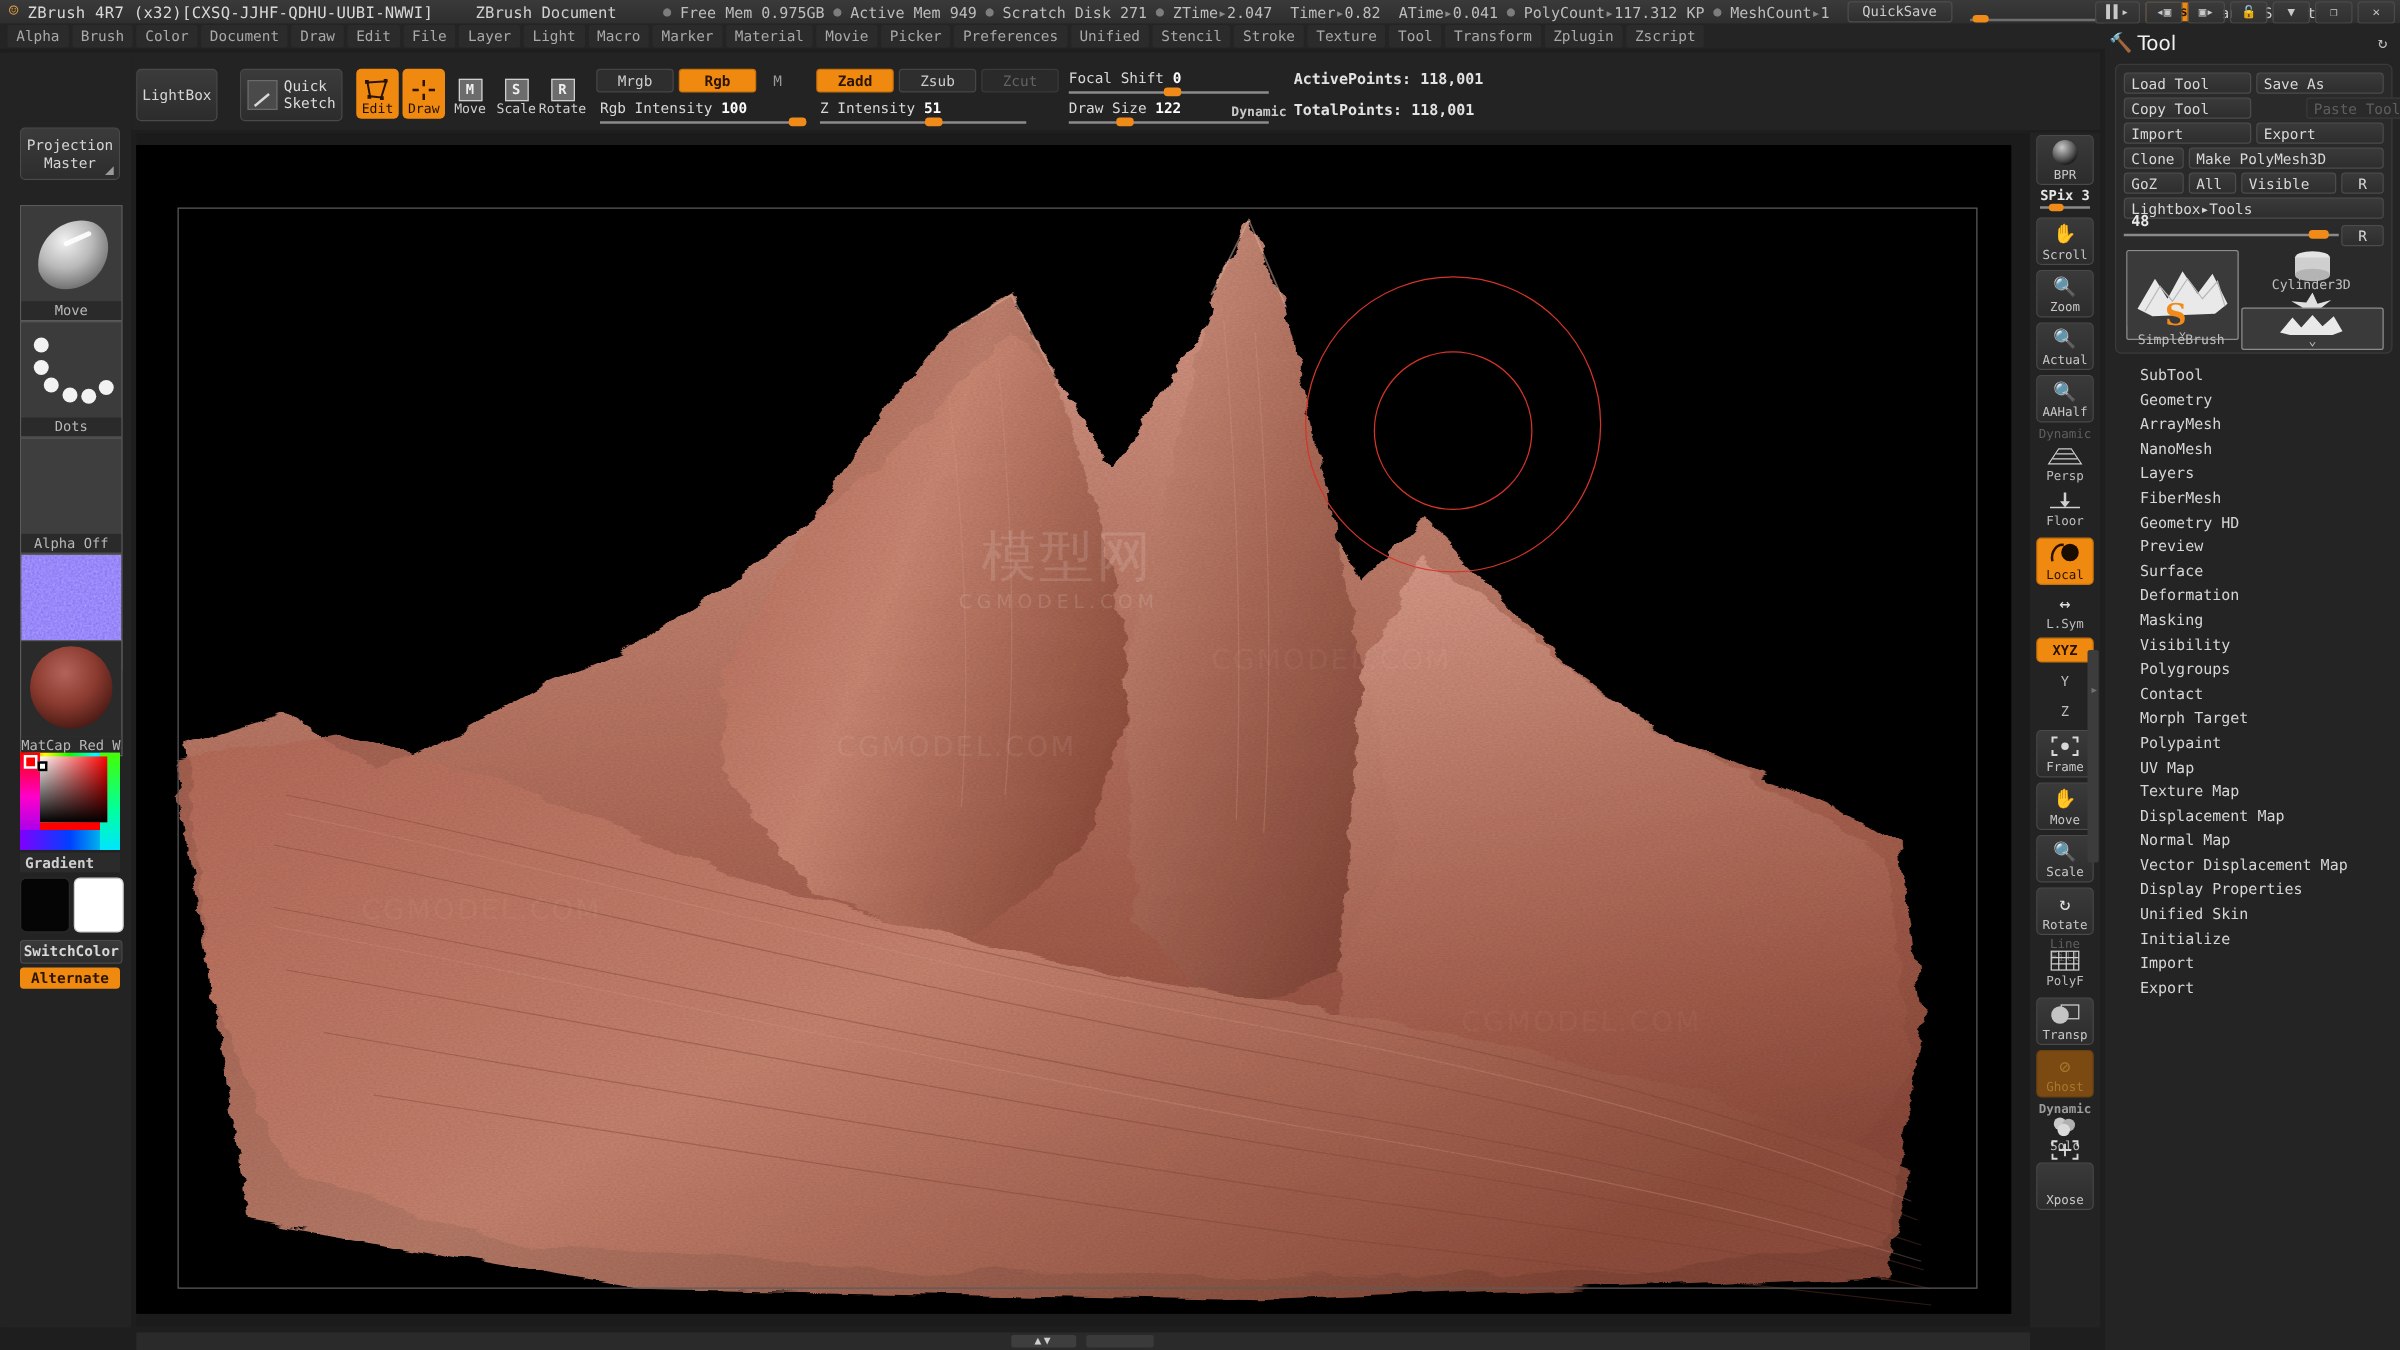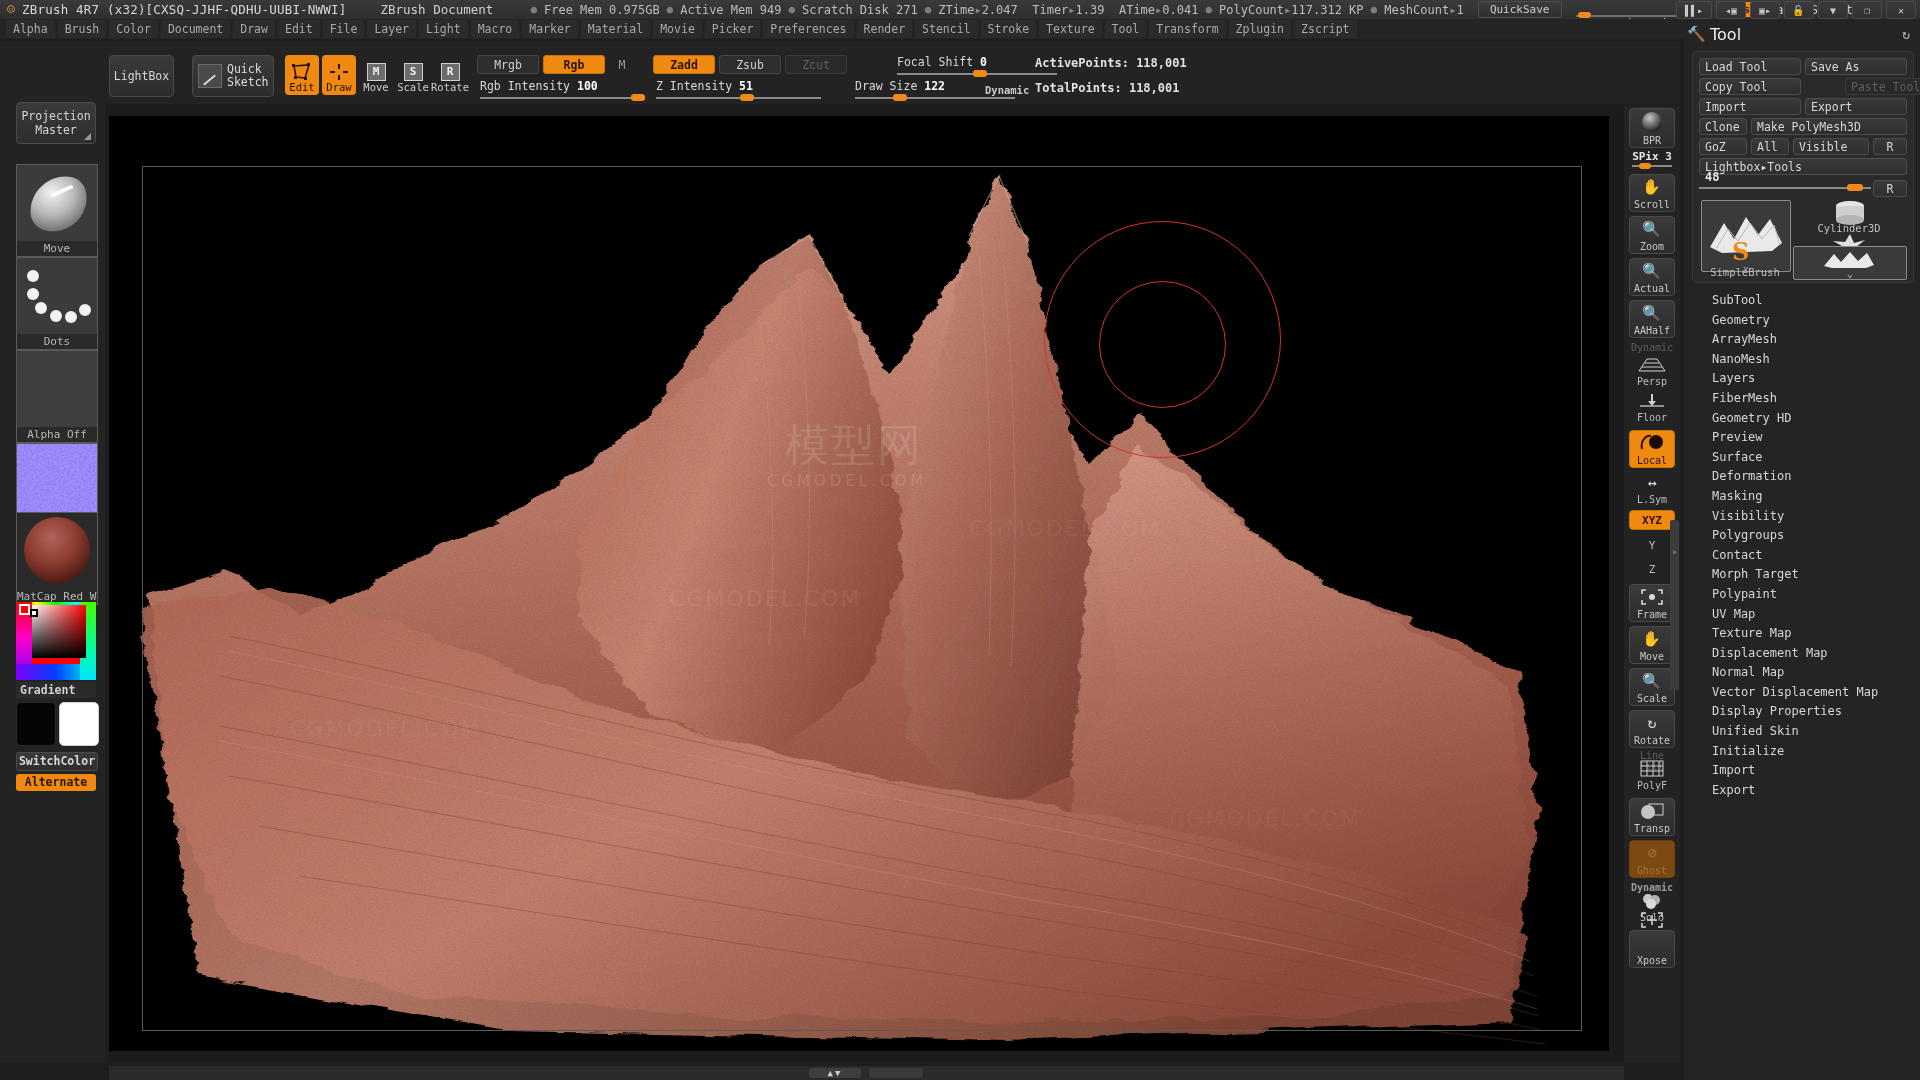--- a/index.html
+++ b/index.html
@@ -163,21 +163,21 @@
       <span class="dot">●</span>
       <span>Active Mem</span>&nbsp;
       <span>949</span>
       <span class="dot">●</span>
       <span>Scratch Disk</span>&nbsp;
       <span>271</span>
       <span class="dot">●</span>
       <span>ZTime</span><span class="arw">▸</span>
       <span>2.047</span>&nbsp;&nbsp;
       <span>Timer</span><span class="arw">▸</span>
-      <span>1.39</span>&nbsp;&nbsp;
+      <span>0.82</span>&nbsp;&nbsp;
       <span>ATime</span><span class="arw">▸</span>
       <span>0.041</span>
       <span class="dot">●</span>
       <span>PolyCount</span><span class="arw">▸</span>
       <span>117.312 KP</span>
       <span class="dot">●</span>
       <span>MeshCount</span><span class="arw">▸</span>
       <span>1</span>
     </div>
 
@@ -213,21 +213,21 @@
     <div class="menuitem">Edit</div>
     <div class="menuitem">File</div>
     <div class="menuitem">Layer</div>
     <div class="menuitem">Light</div>
     <div class="menuitem">Macro</div>
     <div class="menuitem">Marker</div>
     <div class="menuitem">Material</div>
     <div class="menuitem">Movie</div>
     <div class="menuitem">Picker</div>
     <div class="menuitem">Preferences</div>
-    <div class="menuitem">Render</div>
+    <div class="menuitem">Unified</div>
     <div class="menuitem">Stencil</div>
     <div class="menuitem">Stroke</div>
     <div class="menuitem">Texture</div>
     <div class="menuitem">Tool</div>
     <div class="menuitem">Transform</div>
     <div class="menuitem">Zplugin</div>
     <div class="menuitem">Zscript</div>
   </div>
 
   <div class="leftedge"></div>
@@ -444,21 +444,21 @@
       <span class="kn" style="left:151px"></span>
     </div>
 
     <div class="shslider" style="left:551px;top:37px;width:165px;">
       <span class="t"><span>Z Intensity</span>
         <b>51</b></span>
       <span class="trk" style="width:165px"></span>
       <span class="kn" style="left:84px"></span>
     </div>
 
-    <div class="shslider" style="left:750px;top:13px;width:160px;margin-left:42px;">
+    <div class="shslider" style="left:750px;top:13px;width:160px;">
       <span class="t"><span>Focal Shift</span>
         <b>0</b></span>
       <span class="trk" style="width:160px"></span>
       <span class="kn" style="left:76px"></span>
     </div>
 
     <div class="shslider" style="left:750px;top:37px;width:160px;">
       <span class="t"><span>Draw Size</span>
         <b>122</b></span>
       <span class="trk" style="width:160px"></span>

